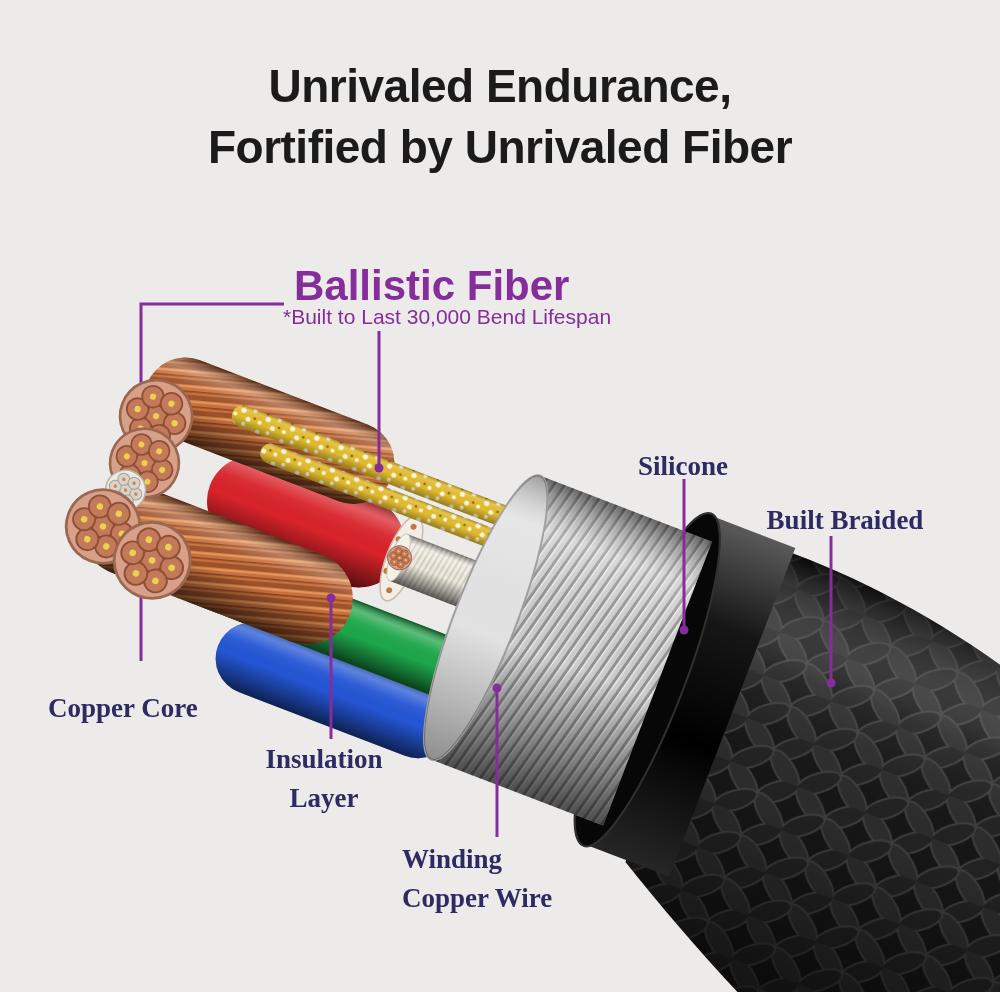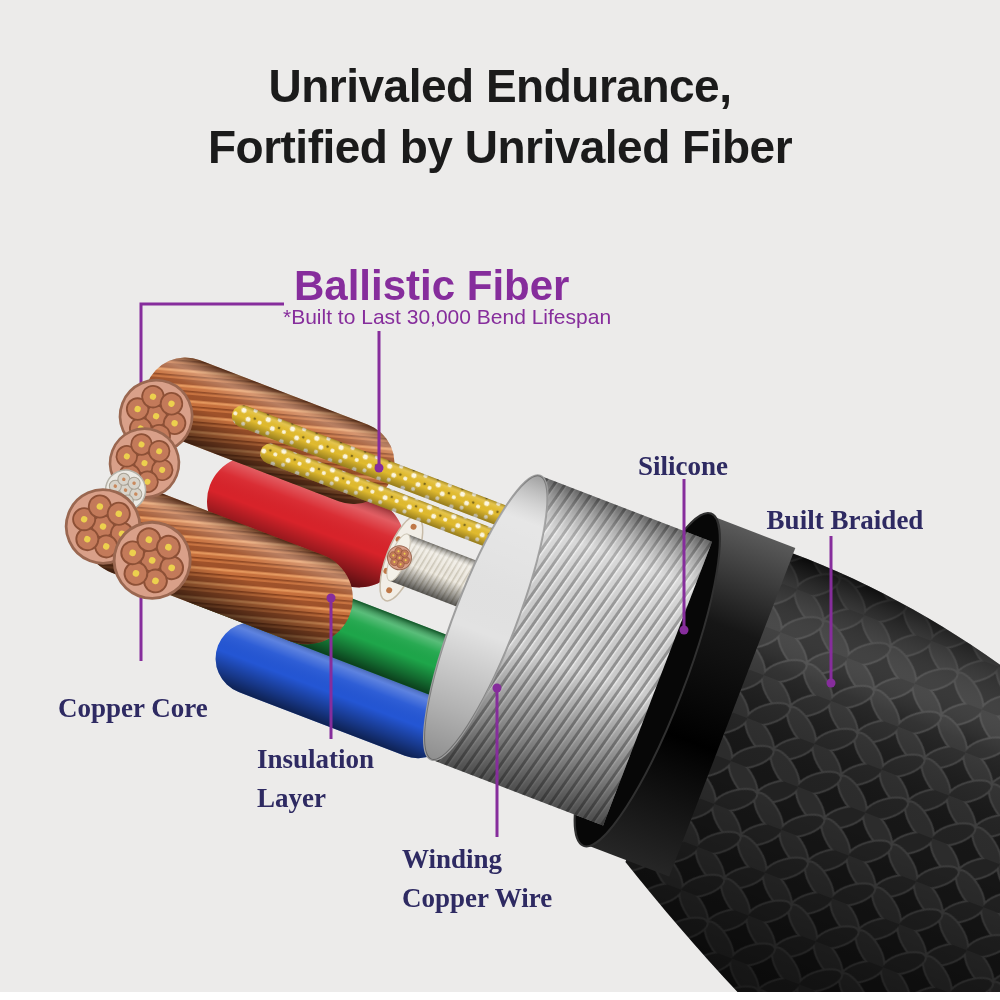--- a/index.html
+++ b/index.html
@@ -30,22 +30,22 @@
     position:absolute;left:283px;top:305px;
     font-size:21px;color:var(--accent-purple);
   }
   .part-label{
     position:absolute;font-size:27px;font-weight:bold;color:var(--label-navy);
     white-space:pre-line;
     font-family:Liberation Serif, serif;
   }
   .lbl-silicone{left:683px;top:451px;transform:translateX(-50%)}
   .lbl-nylon{left:845px;top:505px;transform:translateX(-50%);white-space:nowrap}
-  .lbl-copper{left:58px;top:693px;white-space:nowrap}
-  .lbl-insulation{left:343px;top:740px;width:172px;transform:translateX(-50%);line-height:1.45}
+  .lbl-copper{left:48px;top:693px;white-space:nowrap}
+  .lbl-insulation{left:324px;top:740px;width:172px;transform:translateX(-50%);text-align:center;line-height:1.45}
   .lbl-winding{left:497px;top:840px;width:190px;transform:translateX(-50%);text-align:left;line-height:1.45}
 </style>
 </head>
 <body>
 
 <div class="stage">
 
   <svg class="scene" width="1000" height="1000" viewBox="0 0 1000 1000" xmlns="http://www.w3.org/2000/svg" xmlns:xlink="http://www.w3.org/1999/xlink">
     <defs>
       <linearGradient id="shade" x1="0" y1="0" x2="0" y2="1">

